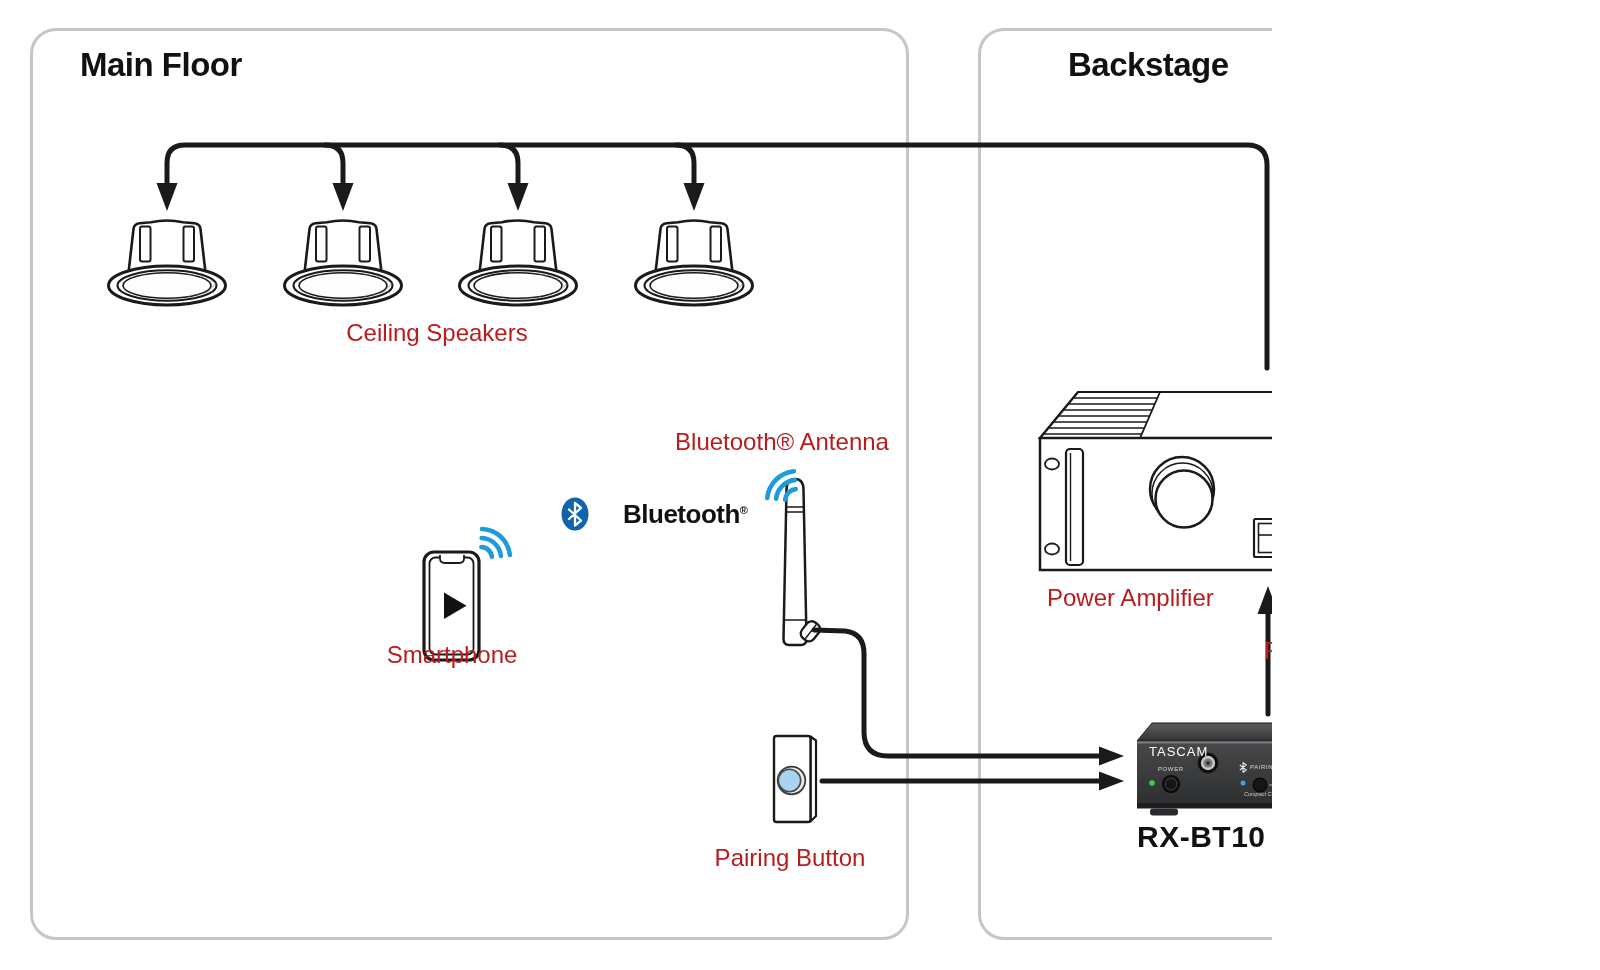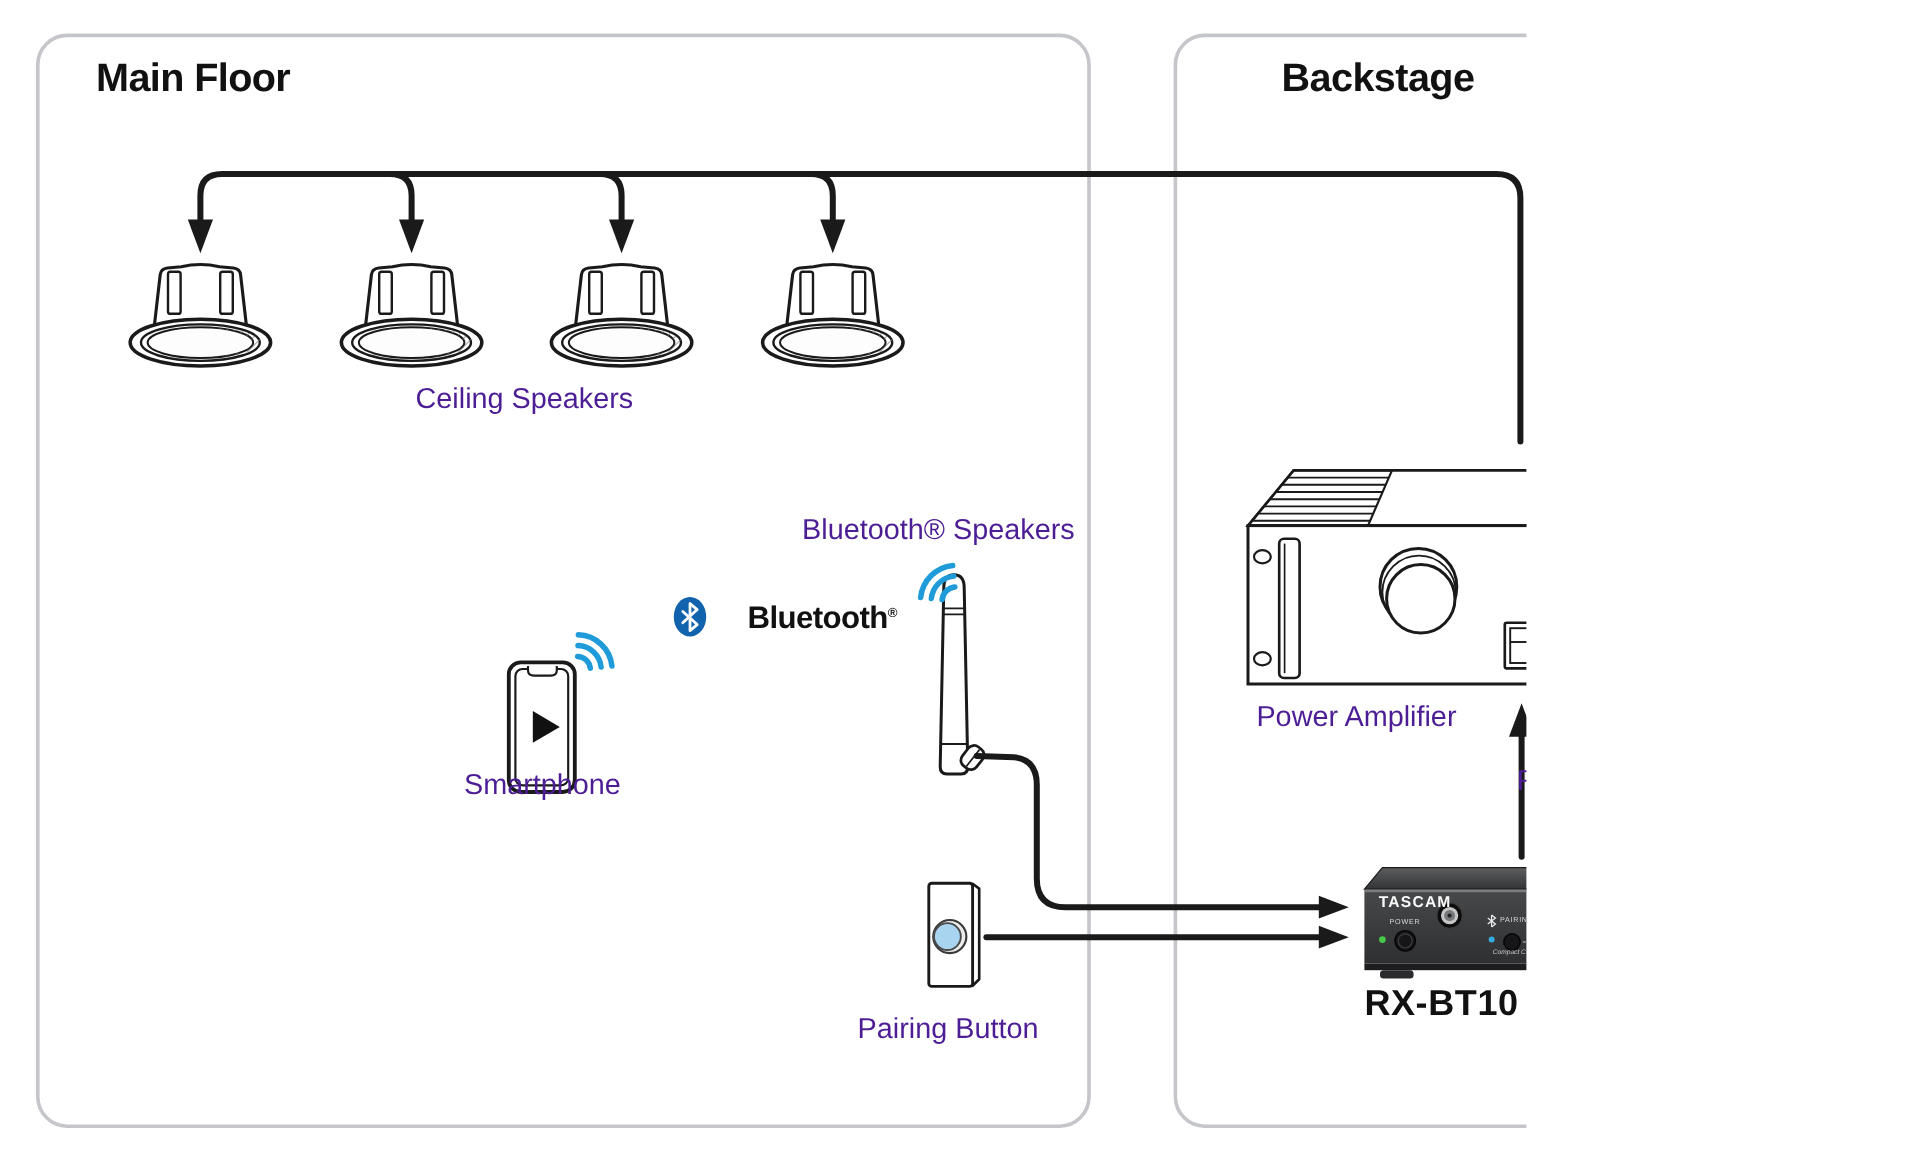--- a/index.html
+++ b/index.html
@@ -1,28 +1,28 @@
 <!DOCTYPE html>
 <html><head>
 <meta charset="utf-8">
 <style>
   html,body{margin:0;padding:0;background:#fff;}
   .canvas{position:relative;width:1272px;height:970px;background:#ffffff;
           font-family:"Liberation Sans",sans-serif;color:#1a1a1a;overflow:hidden;}
   .panel{position:absolute;border:3px solid #c4c6ca;border-radius:26px;background:transparent;box-sizing:border-box;}
   .panel-title{position:absolute;font-size:33px;font-weight:bold;letter-spacing:-0.5px;color:#111;white-space:nowrap;}
-  .lbl{position:absolute;font-size:24px;color:#4c1d95;white-space:nowrap;}
+  .lbl{position:absolute;font-size:24px;color:#b91c1c;white-space:nowrap;}
   .lbl.center{transform:translateX(-50%);}
   .model-big{position:absolute;font-size:30px;font-weight:bold;color:#111;white-space:nowrap;letter-spacing:0.5px;}
   .bt-logo-text{position:absolute;left:591px;top:499px;font-size:26px;font-weight:bold;letter-spacing:-0.5px;color:#111;white-space:nowrap;margin-left:32px;}
   .bt-logo-text sup{font-size:11px;vertical-align:9px;}
   svg.overlay{position:absolute;left:0;top:0;}
   
   .dev-txt{position:absolute;white-space:nowrap;line-height:1;}
-  .tascam{left:1149px;top:745px;font-size:13px;font-weight:bold;letter-spacing:1px;color:#fafafa;}
+  .tascam{left:1149px;top:745px;font-size:13px;font-weight:normal;letter-spacing:1px;color:#fafafa;}
   .pwr{left:1158px;top:766px;font-size:6px;letter-spacing:0.6px;color:#d8d8d8;}
   .par{left:1250px;top:764px;font-size:6px;letter-spacing:0.6px;color:#d8d8d8;}
   .vol{left:1322px;top:749px;font-size:6px;letter-spacing:0.6px;color:#d8d8d8;}
   .series{left:1244px;top:792px;font-size:5.5px;font-style:italic;color:#c9c9cb;}
   .model-sm{left:1306px;top:789px;font-size:7.5px;font-weight:bold;color:#f2f2f2;letter-spacing:0.3px;}
 </style>
 </head>
 <body>
 
 <div class="canvas">
@@ -191,21 +191,21 @@
         <line x1="1363" y1="759" x2="1363" y2="767" stroke="#ededed" stroke-width="2.4"></line>
       </g>
     </g>
   </svg>
 
   <div class="panel-title" style="left:80px;top:46px;">Main Floor</div>
   <div class="panel-title" style="left:1068px;top:46px;">Backstage</div>
 
   <div class="lbl center" style="left:437px;top:319px;">Ceiling Speakers</div>
   <div class="lbl center" style="left:452px;top:641px;">Smartphone</div>
-  <div class="lbl center" style="left:782px;top:428px;">Bluetooth® Speakers</div>
+  <div class="lbl center" style="left:782px;top:428px;">Bluetooth® Antenna</div>
   <div class="lbl center" style="left:790px;top:844px;">Pairing Button</div>
   <div class="lbl" style="left:1047px;top:584px;">Power Amplifier</div>
   <div class="lbl" style="left:1264px;top:637px;">RCA</div>
   <div class="model-big" style="left:1137px;top:820px;">RX-BT10</div>
 
   <div class="bt-logo-text"><span>Bluetooth</span><sup>®</sup></div>
 
   <div class="dev-txt tascam">TASCAM</div>
   <div class="dev-txt pwr">POWER</div>
   <div class="dev-txt par">PAIRING</div>

